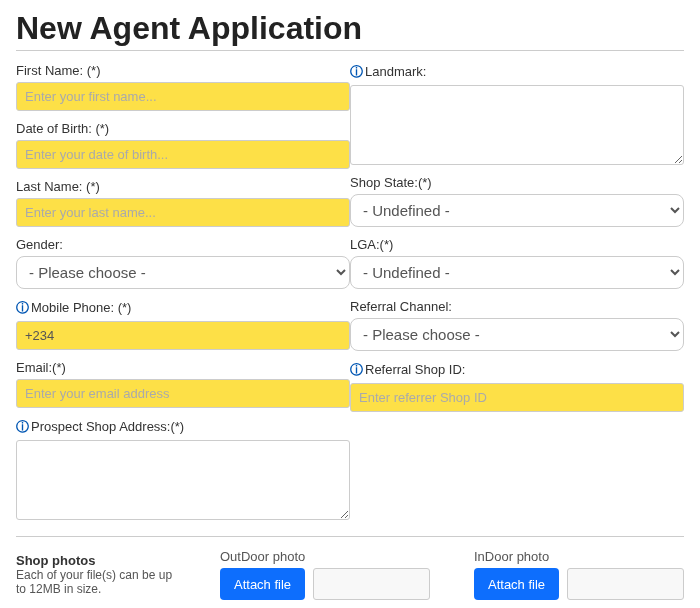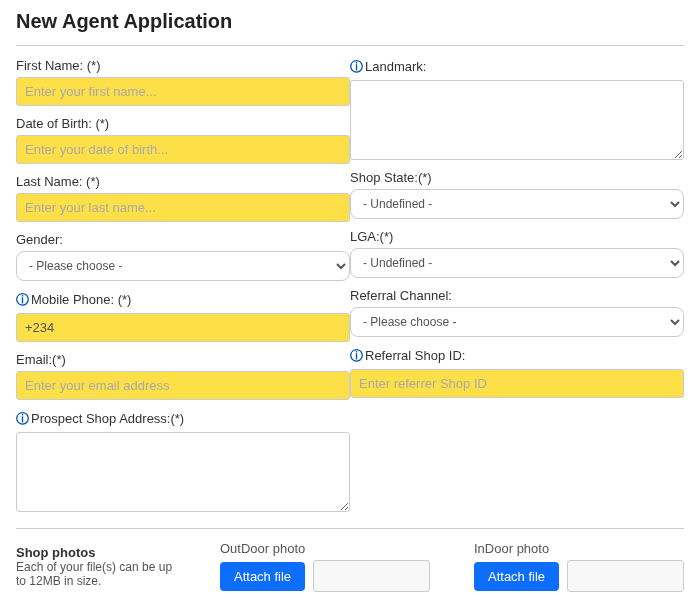--- a/index.html
+++ b/index.html
@@ -8,25 +8,25 @@
       font-size: 14px;
       color: #333;
       background: #fff;
       width: 700px;
       min-height: 608px;
     }
     .page-container {
       padding: 10px 16px 20px 16px;
     }
     h1 {
-      font-size: 20px;
+      font-size: 32px;
       font-weight: bold;
       color: #222;
       margin-bottom: 10px;
-      padding-bottom: 12px;
+      padding-bottom: 3px;
       border-bottom: 1px solid #ccc;
     }
     .form-body {
       display: flex;
       margin-top: 12px;
     }
     .col-left, .col-right {
       flex: 1;
       display: flex;
       flex-direction: column;
@@ -57,21 +57,21 @@
       background: #fde047;
     }
     input[type="text"]::placeholder {
       color: #aaa;
     }
     select {
       width: 100%;
       padding: 6px 8px;
       border: 1px solid #ccc;
       border-radius: 8px;
-      font-size: 12px;
+      font-size: 15px;
       color: #555;
       background: #fff;
       appearance: auto;
     }
     textarea {
       width: 100%;
       padding: 6px 8px;
       border: 1px solid #ccc;
       border-radius: 3px;
       font-size: 13px;
@@ -111,21 +111,20 @@
       gap: 4px;
       flex: 1;
       margin-left: 28px;
     }
     .photo-upload-label {
       font-size: 13px;
       color: #555;
     }
     .photo-upload-row {
       display: flex;
-      align-items: center;
       gap: 8px;
     }
     .attach-btn {
       background-color: #0d6efd;
       color: #fff;
       border: none;
       padding: 7px 14px;
       border-radius: 4px;
       font-size: 13px;
       cursor: pointer;

